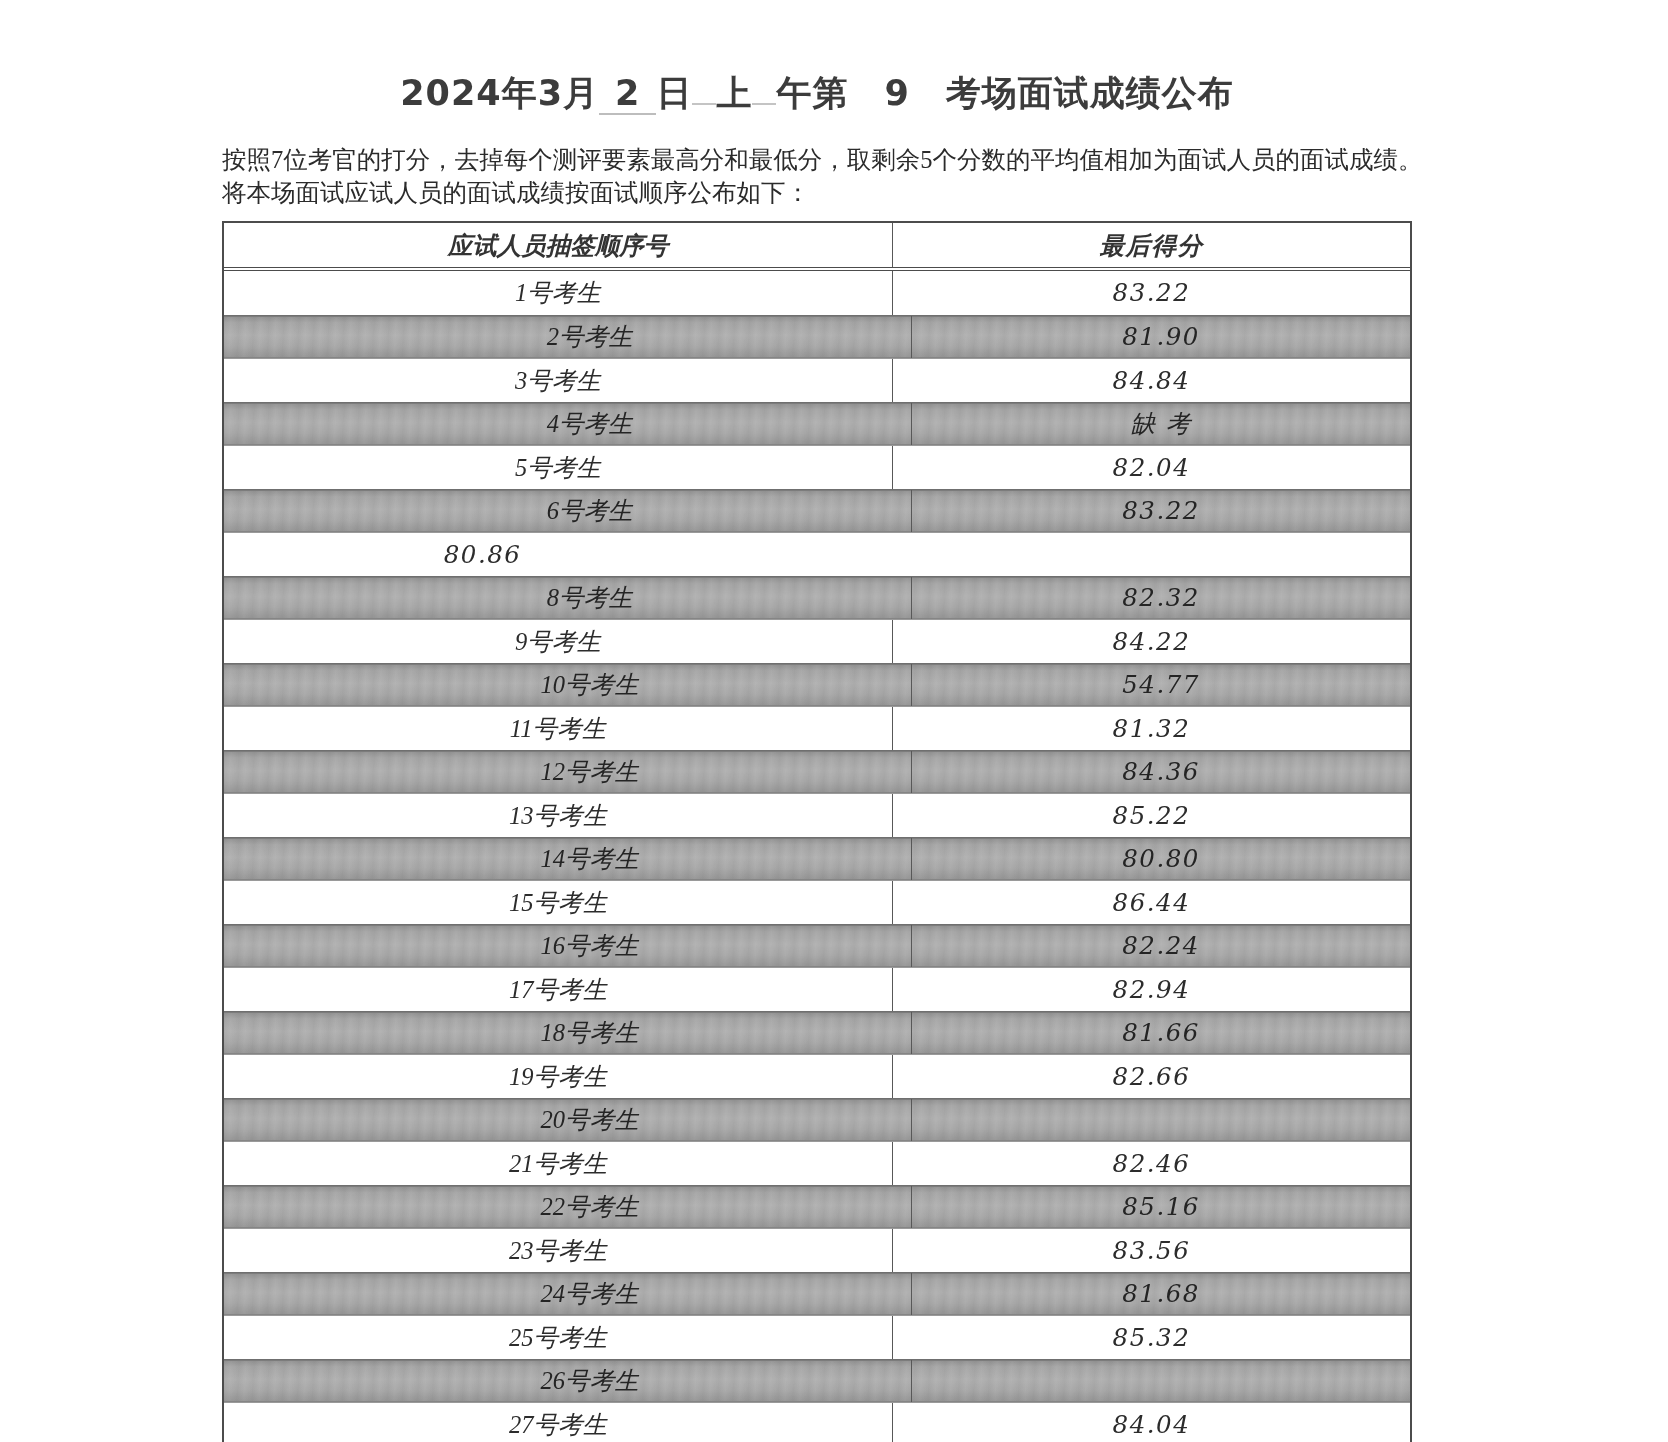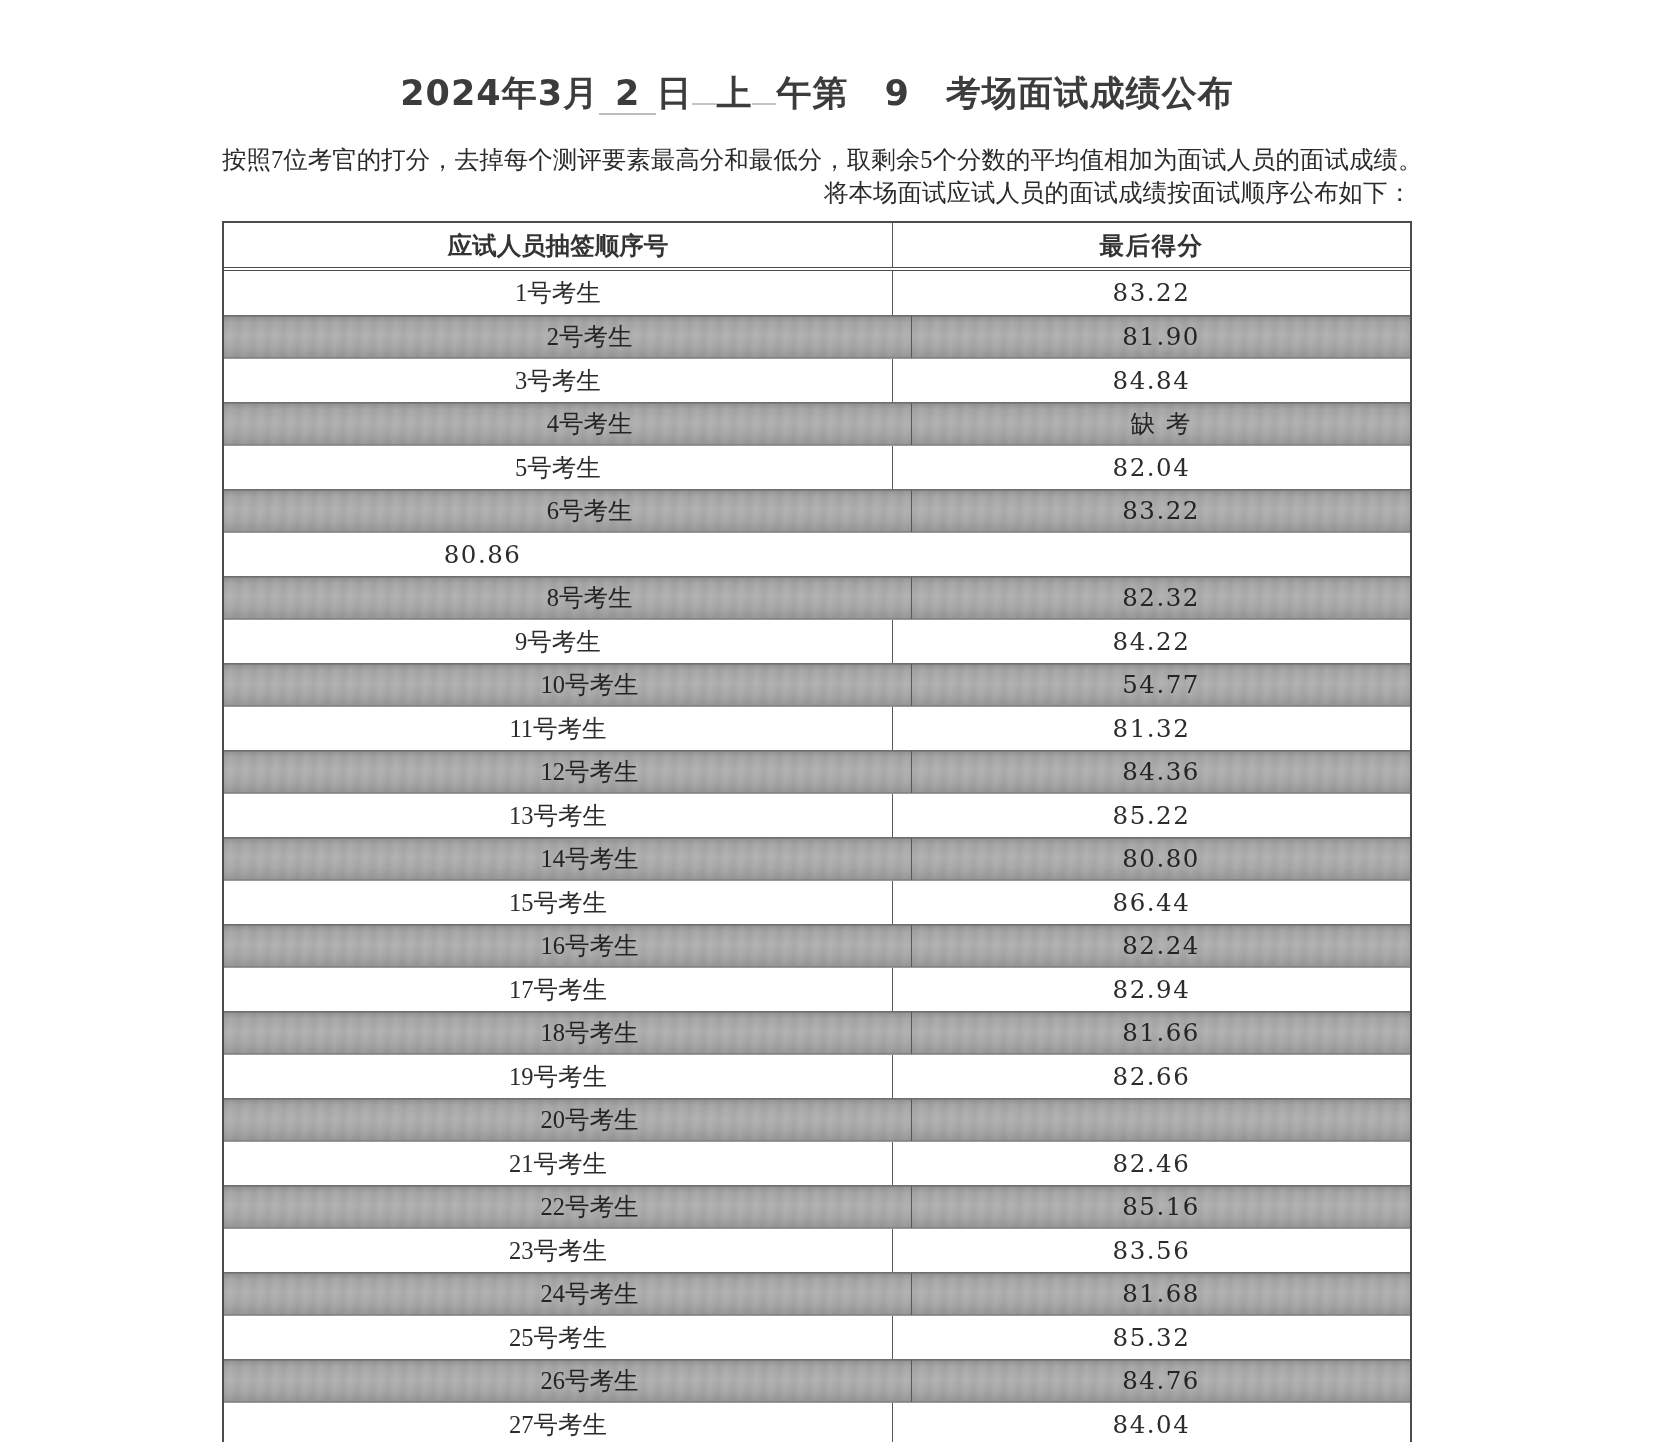--- a/index.html
+++ b/index.html
@@ -47,35 +47,36 @@
     line-height:33px;
     color:#2b2b2b;
   }
   .intro .l1{
     text-align:justify;
     text-align-last:justify;
     white-space:nowrap;
     overflow:hidden;
   }
   .intro .l2{
-    text-align:right;
+    text-align:left;
   }
   
   .score-table{
     margin-top:12px;
     border:2px solid #4c4c4c;
     border-bottom:none;
   }
   .trow{
     display:flex;
     height:43.5px;
     font-size:24.5px;
     color:#2c2c2c;
     border-top:1px solid #9a9a9a;
     box-sizing:border-box;
+    font-style:italic;
   }
   .trow:first-of-type{border-top:none;}
   .thead{
     height:44px;
     font-weight:bold;
     border-top:none;
     color:#333333;
   }
   .header-sep{
     height:2px;
@@ -221,21 +222,20 @@
         <div class="trow shaded">
           <div class="tcell cand">24号考生</div>
           <div class="tcell score">81.68</div>
         </div>
         <div class="trow">
           <div class="tcell cand">25号考生</div>
           <div class="tcell score">85.32</div>
         </div>
         <div class="trow shaded">
           <div class="tcell cand">26号考生</div>
-          <div class="tcell score">84.76</div>
         </div>
         <div class="trow">
           <div class="tcell cand">27号考生</div>
           <div class="tcell score">84.04</div>
         </div>
       </div>
 
   </div>
 
 </div>

